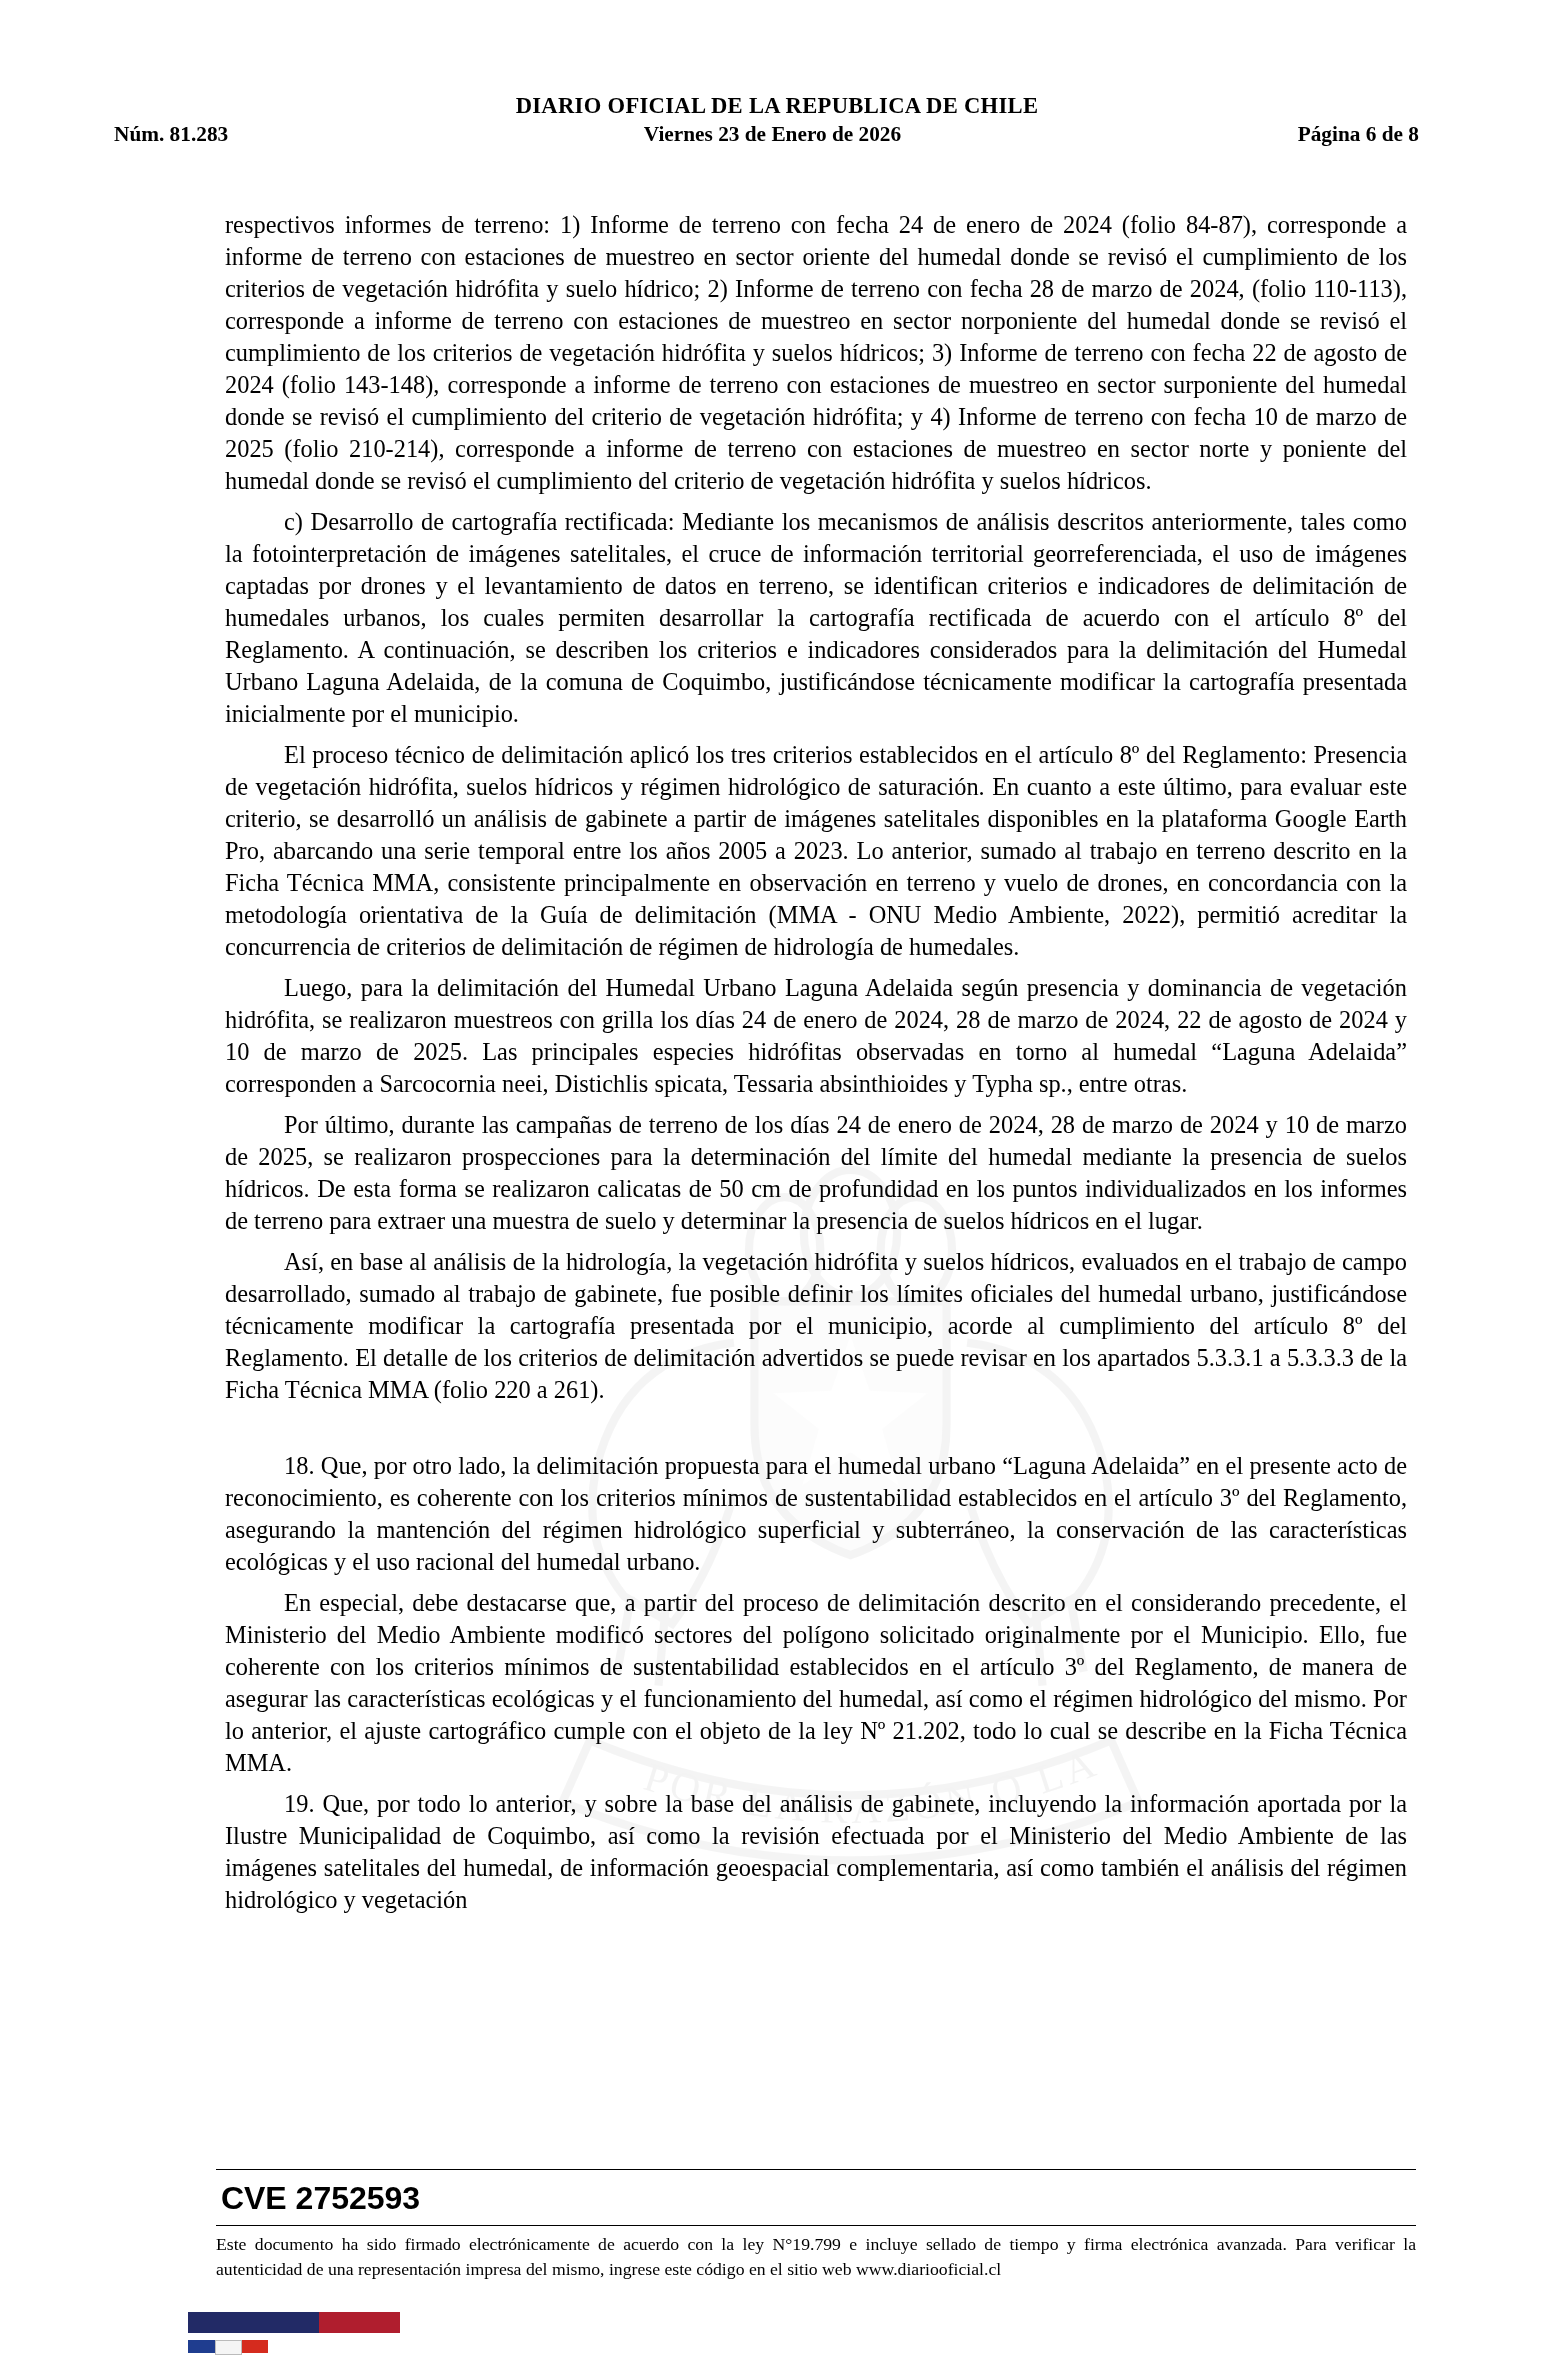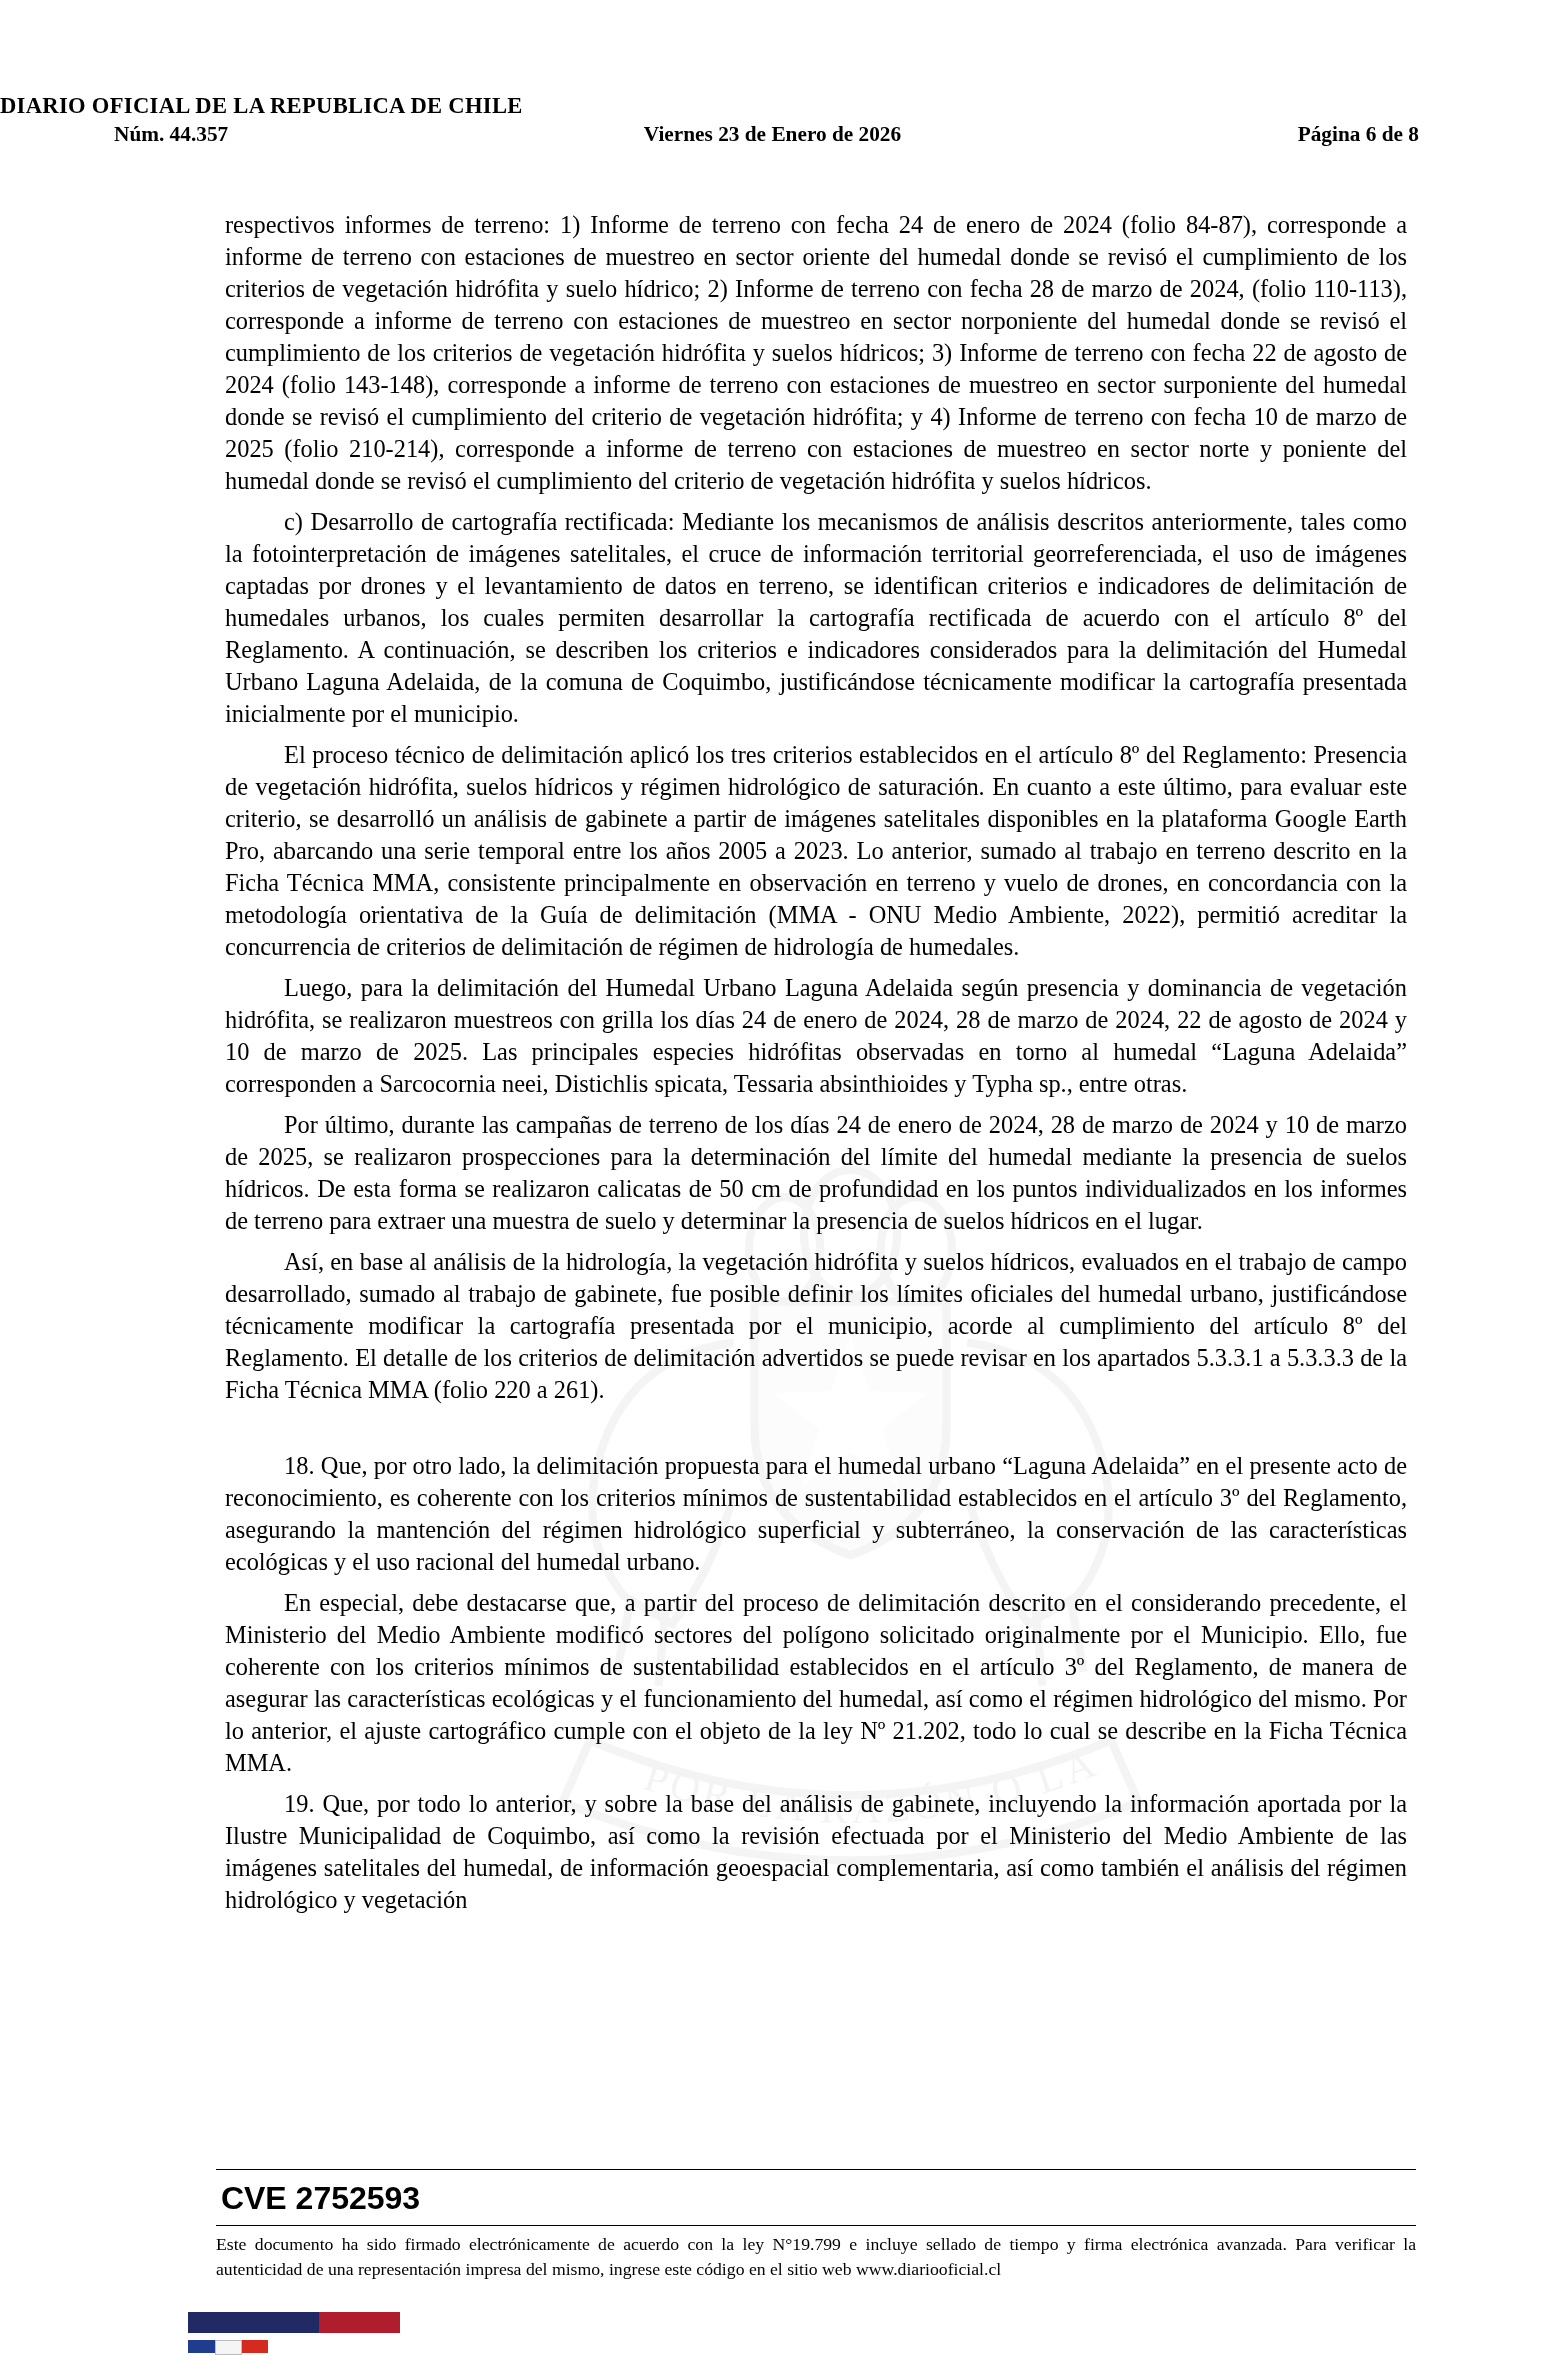--- a/index.html
+++ b/index.html
@@ -6,21 +6,21 @@
   body{
     width:1554px;height:2377px;position:relative;overflow:hidden;
     background:#ffffff;color:#000;
     font-family:"Liberation Serif","DejaVu Serif",serif;
   }
   .page{position:absolute;inset:0;}
 
   
   .header-title{
     position:absolute;top:93px;left:0;width:100%;
-    text-align:left;font-weight:bold;font-size:22.6px;letter-spacing:0.3px;
+    text-align:center;font-weight:bold;font-size:22.6px;letter-spacing:0.3px;
   }
   .header-row{
     position:absolute;top:122px;left:114px;right:135px;
     display:flex;justify-content:space-between;align-items:baseline;
     font-weight:bold;font-size:21.3px;
   }
   .header-row .center{position:absolute;left:12px;right:0;text-align:center;}
   .header-row .left{position:relative;z-index:1;}
   .header-row .right{position:relative;z-index:1;}
 
@@ -66,21 +66,21 @@
   .flag-strip .seg{height:100%;}
 </style>
 </head>
 <body>
 
 <div class="page">
 
   <div class="header-title">DIARIO OFICIAL DE LA REPUBLICA DE CHILE</div>
   <div class="header-row">
     <span class="center">Viernes 23 de Enero de 2026</span>
-    <span class="left">Núm. 44.357</span>
+    <span class="left">Núm. 81.283</span>
     <span class="right">Página 6 de 8</span>
   </div>
 
   <svg class="watermark" viewBox="0 0 600 620" xmlns="http://www.w3.org/2000/svg">
     <g fill="none" stroke="#555" stroke-width="6">
 
       <ellipse cx="300" cy="120" rx="34" ry="46"></ellipse>
       <ellipse cx="252" cy="132" rx="26" ry="38"></ellipse>
       <ellipse cx="348" cy="132" rx="26" ry="38"></ellipse>
 

